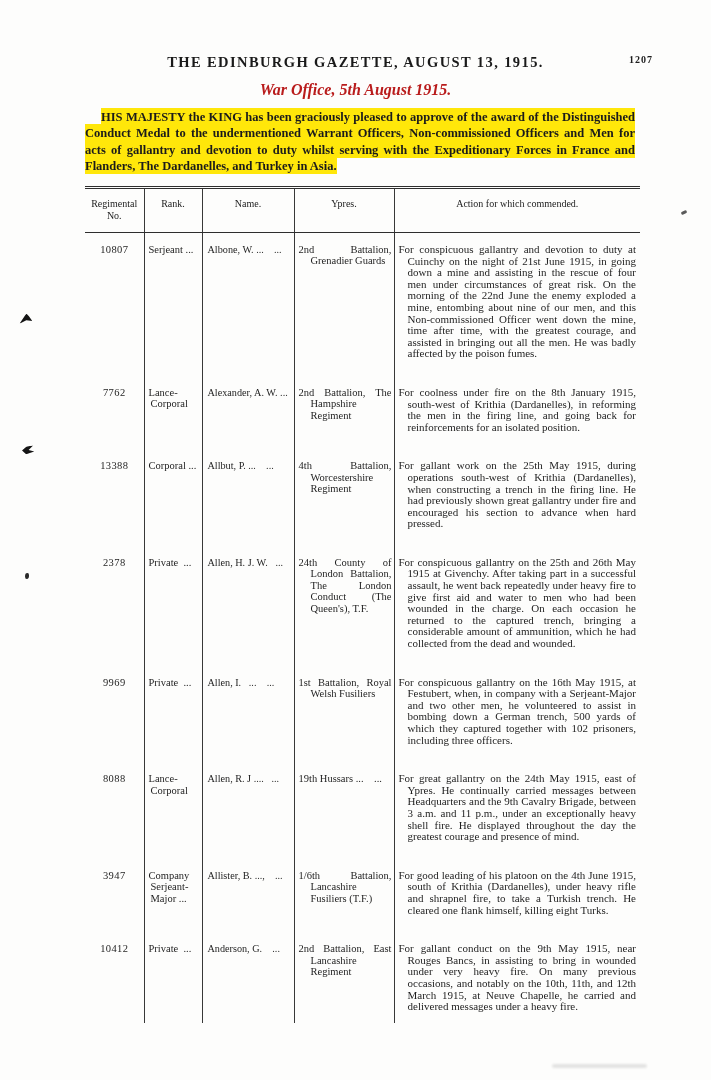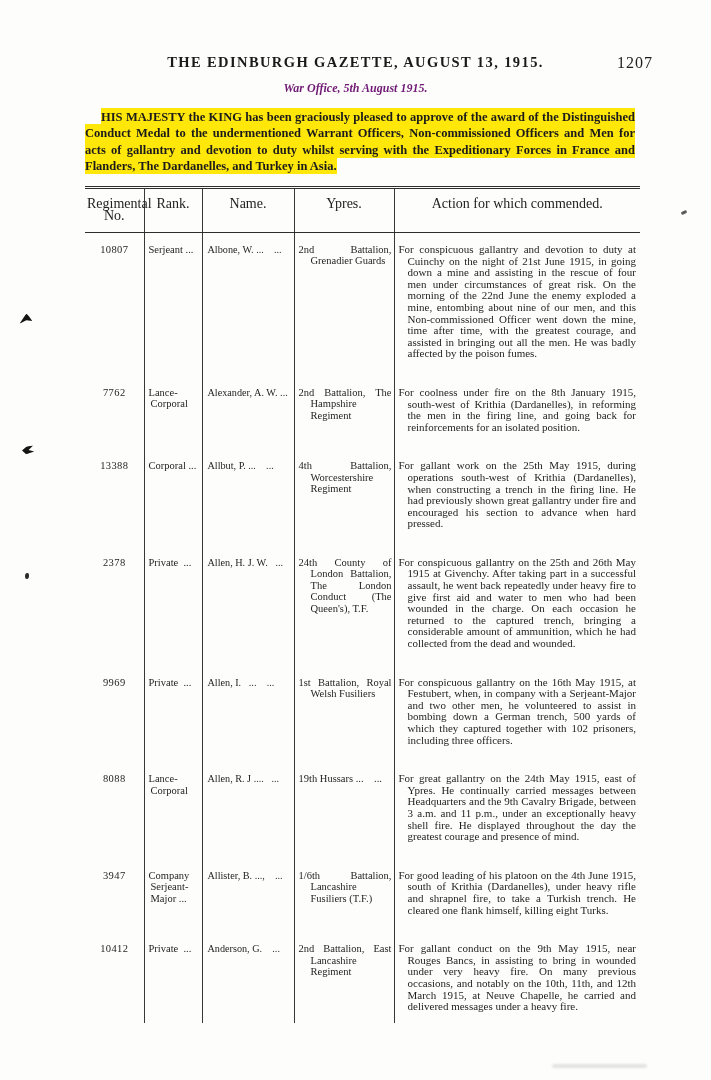--- a/index.html
+++ b/index.html
@@ -15,26 +15,26 @@
   }
   
   .masthead-row { position:absolute; top:54px; left:0; width:711px; height:20px; }
   .masthead-title {
     display:block; text-align:center;
     font-size:14.5px; font-weight:bold; letter-spacing:1.4px;
     color:#1a1a1a;
   }
   .page-number {
     position:absolute; right:58px; top:0;
-    font-size:16px; font-weight:normal; letter-spacing:1px;
+    font-size:10px; font-weight:bold; letter-spacing:1px;
   }
   .dateline {
     position:absolute; top:81px; left:0; width:711px;
-    text-align:center; font-style:italic; font-size:12px; font-weight:bold;
-    color:#701a75;
+    text-align:center; font-style:italic; font-size:16px; font-weight:bold;
+    color:#b91c1c;
   }
   
   .notice {
     position:absolute; top:108px; left:85px; width:550px;
     margin:0; font-size:12.5px; font-weight:bold; line-height:16.5px;
     text-align:justify; text-indent:16px; color:#1b1b1b;
   }
   .hl {
     background:#ffe70a;
     padding:1.5px 0;
@@ -45,21 +45,21 @@
   .medal-table {
     position:absolute; top:186px; left:85px;
     width:555px; border-collapse:collapse; table-layout:fixed;
     border-top:3px double #2e2e2e;
   }
   .medal-table th, .medal-table td {
     vertical-align:top; font-weight:normal;
   }
   .medal-table th {
     border-bottom:1px solid #2e2e2e;
-    font-size:14px; line-height:12px; text-align:center;
+    font-size:10px; line-height:12px; text-align:center;
     padding:9px 2px 10px 2px; color:#222;
   }
   .medal-table th:not(:last-child), .medal-table td:not(:last-child) {
     border-right:1px solid #383838;
   }
   .medal-table td { padding:0 2px 27px 2px; font-size:10.5px; line-height:11.4px; }
   .medal-table tbody tr:first-child td { padding-top:11px; }
   .medal-table tbody tr:last-child td { padding-bottom:10px; }
   td.num { text-align:center; letter-spacing:0.4px; }
   td.rank { padding-left:6px; text-indent:-2px;margin-left:40px; }

